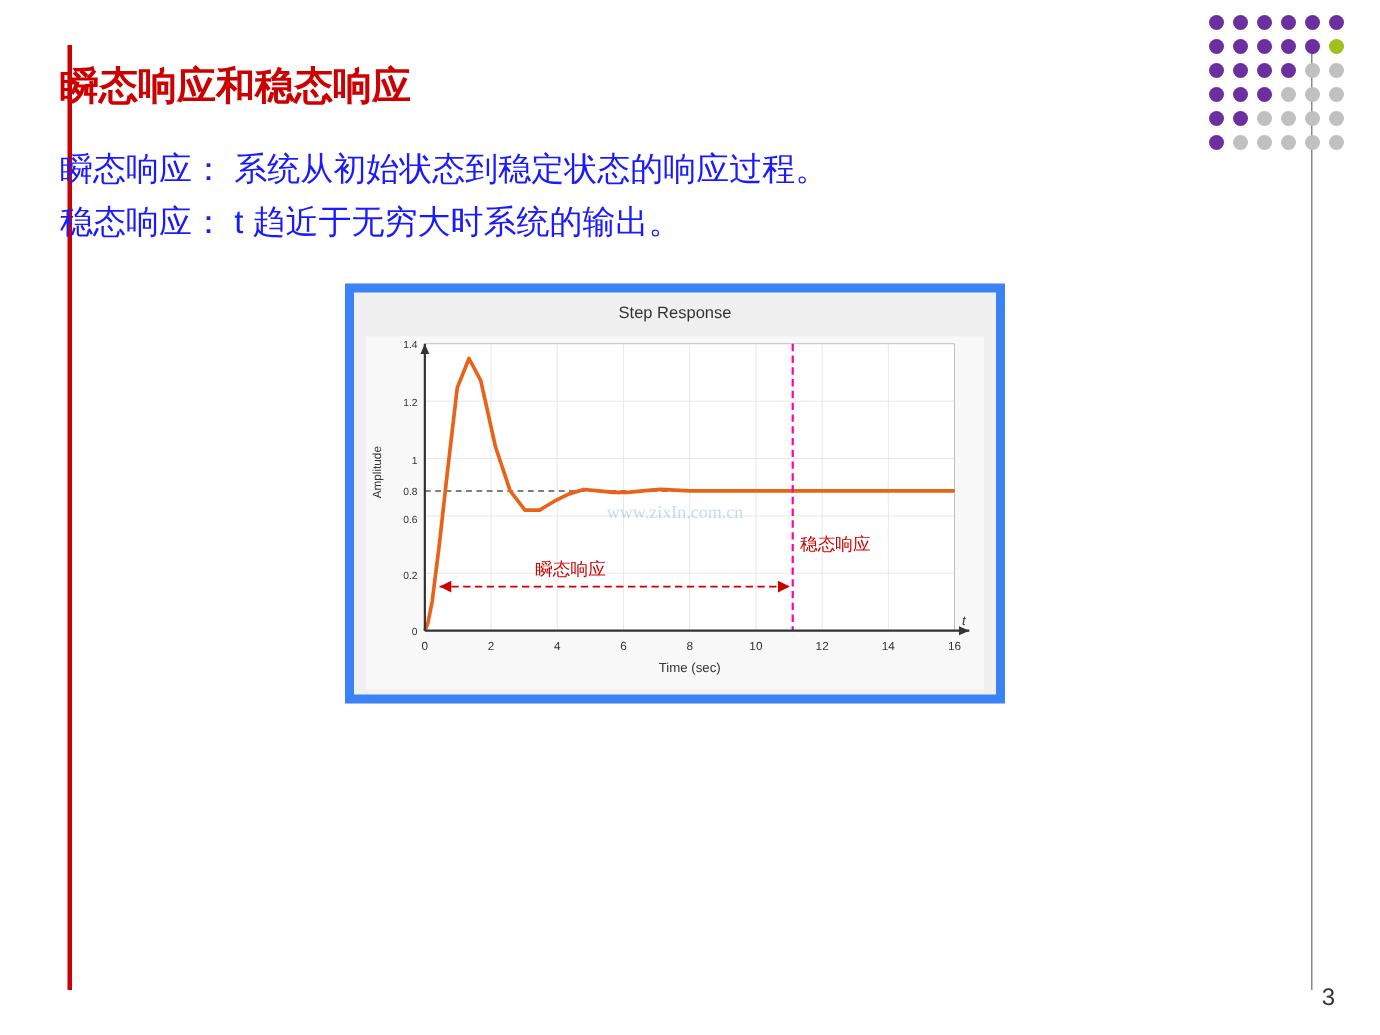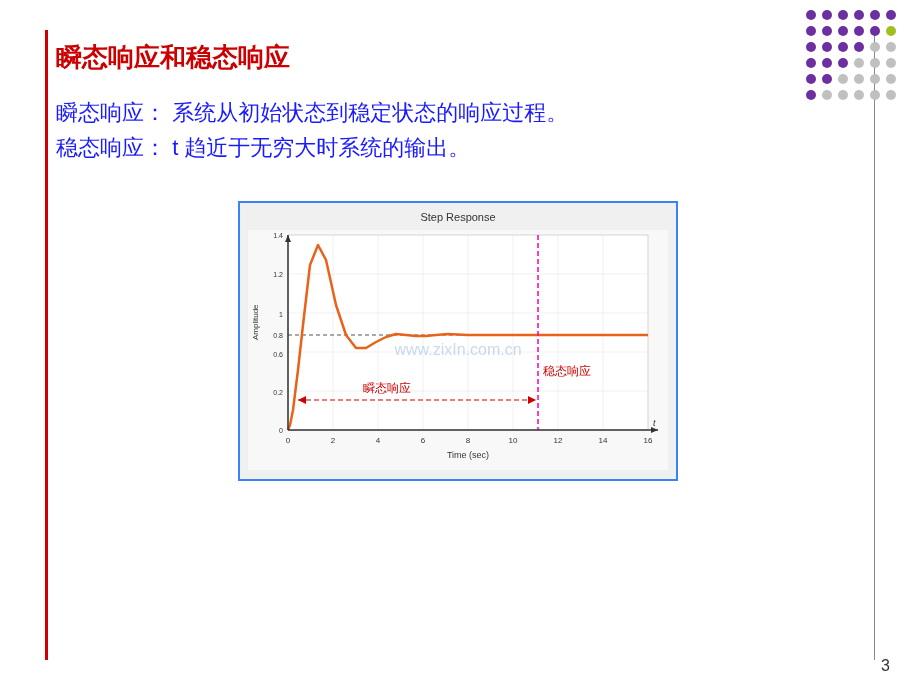--- a/index.html
+++ b/index.html
@@ -6,53 +6,53 @@
     body {
       width: 920px;
       height: 690px;
       background: #ffffff;
       font-family: 'SimHei', 'Microsoft YaHei', 'STHeiti', sans-serif;
       position: relative;
       overflow: hidden;
     }
 
     .slide-content {
-      padding: 40px 60px 30px 56px;
+      padding: 40px 60px 30px 40px;
       position: relative;
     }
 
     .title {
       color: #cc0000;
       font-size: 26px;
       font-weight: bold;
       margin-bottom: 20px;
     }
 
     .definition {
       font-size: 22px;
       color: #1a1aff;
       line-height: 1.6;
     }
 
     .definition2 {
       font-size: 22px;
       color: #1a1aff;
       line-height: 1.6;
-      margin-bottom: 36px;
+      margin-bottom: 24px;
     }
 
     .chart-container {
       display: flex;
       justify-content: center;
       margin-top: 10px;
     }
 
     .chart-wrapper {
       background: #f0f0f0;
-      border: 2px solid #3b82f6;
+      border: 6px solid #3b82f6;
       padding: 8px;
       width: 440px;
       height: 280px;
       position: relative;
     }
 
     .chart-title {
       text-align: center;
       font-size: 11px;
       color: #333;
@@ -66,22 +66,22 @@
       height: 250px;
     }
 
     
     .watermark {
       position: absolute;
       top: 50%;
       left: 50%;
       transform: translate(-50%, -50%);
       color: rgba(100, 150, 200, 0.35);
-      font-size: 16px;
-      font-family: Liberation Sans, sans-serif;
+      font-size: 12px;
+      font-family: Liberation Serif, serif;
       white-space: nowrap;
       z-index: 10;
       pointer-events: none;
     }
 
     
     .dot-decoration {
       position: absolute;
       top: 10px;
       right: 20px;

